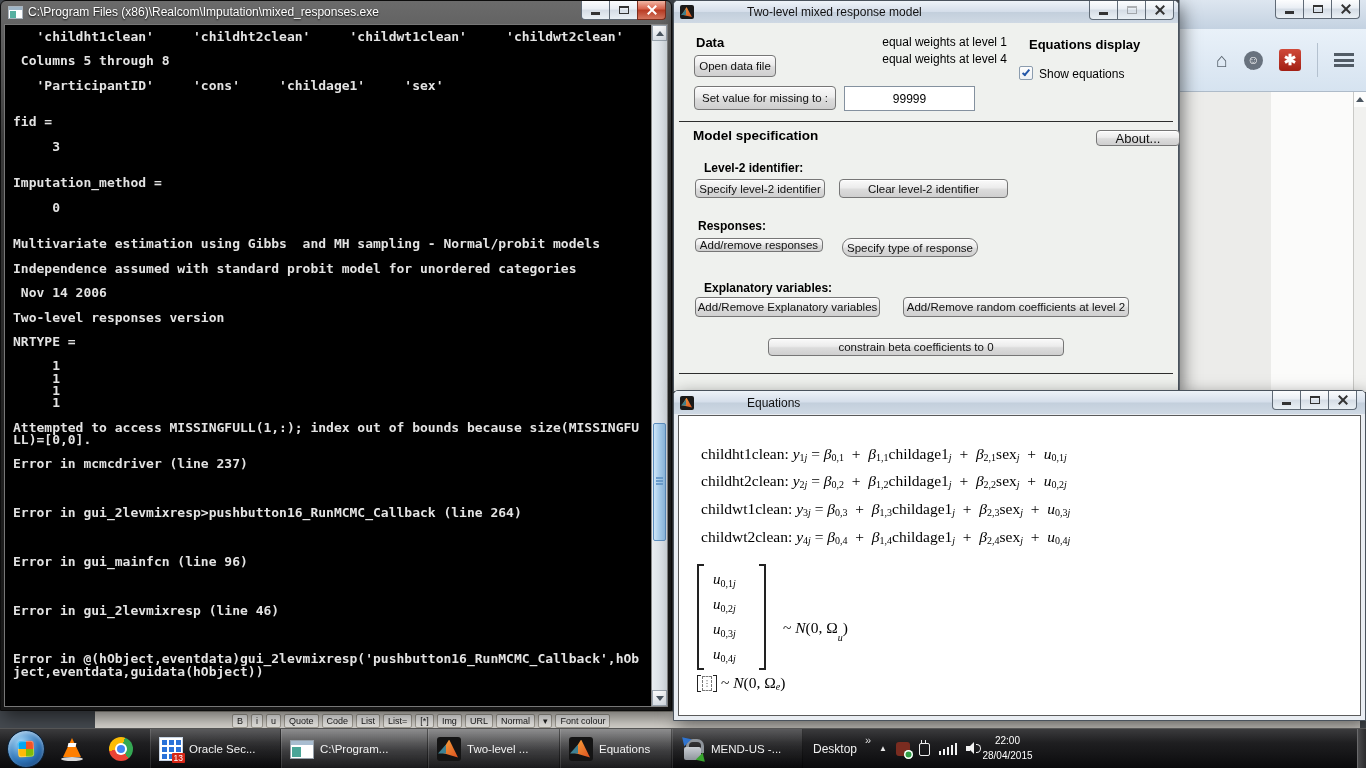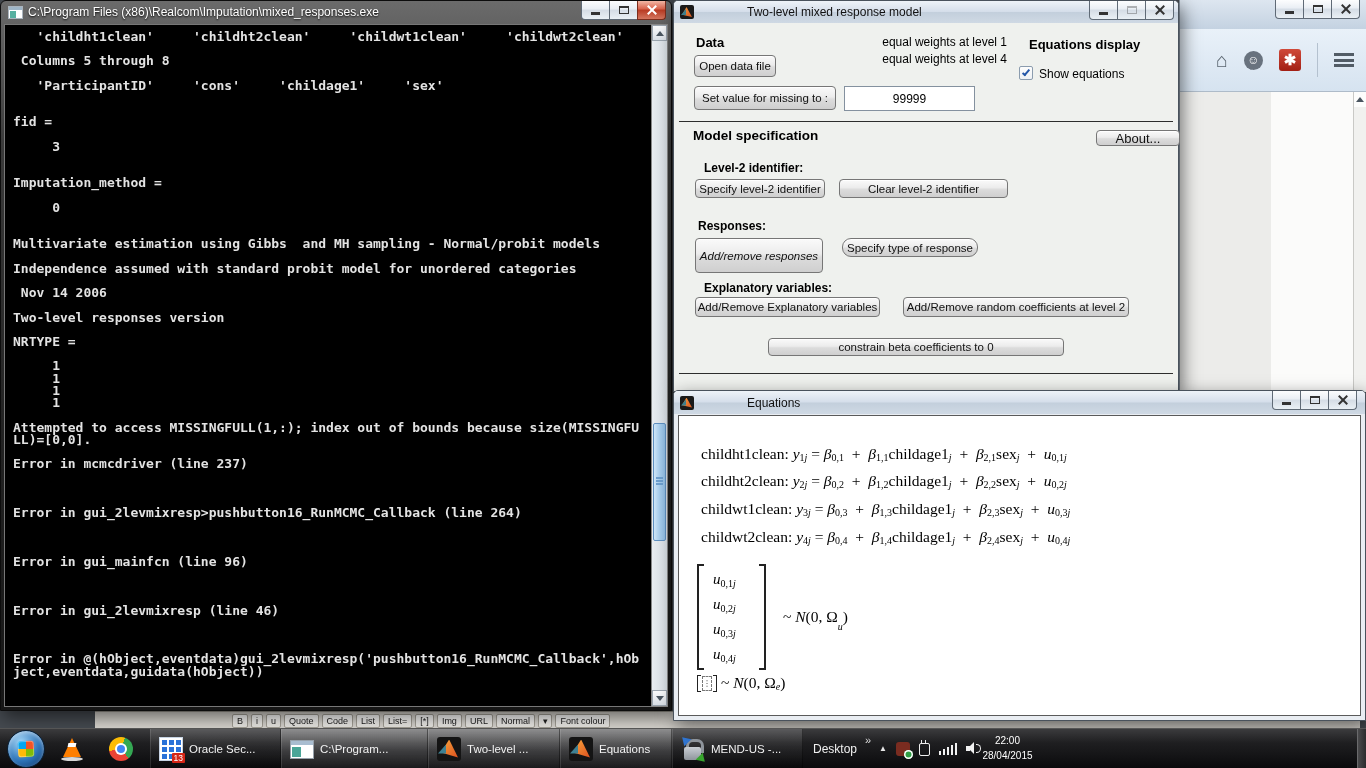--- a/index.html
+++ b/index.html
@@ -87,21 +87,21 @@
   #eq-rows { position:absolute; left:22px; top:24px; font-family:"Liberation Serif", serif; font-size:15.5px; color:#000; }
   .eq-row { height:27.6px; display:flex; align-items:center; white-space:pre; }
   #eq-rows sub, #eq-matrix sub, #eq-eline sub { font-size:10px; line-height:0; position:relative; top:4px; }
   .brk { position:absolute; width:7px; }
   .brk.l { border-left:2px solid #222; border-top:2px solid #222; border-bottom:2px solid #222; }
   .brk.r { border-right:2px solid #222; border-top:2px solid #222; border-bottom:2px solid #222; }
   #eq-matrix { position:absolute; left:18px; top:148px; height:106px; width:200px;
     font-family:"Liberation Serif", serif; font-size:15px; }
   #u-entries { position:absolute; left:16px; top:3px; }
   #u-entries .u-row { height:25px; display:flex; align-items:center; }
-  #u-dist { position:absolute; left:86px; top:44px; font-size:15.5px; white-space:pre; }
+  #u-dist { position:absolute; left:86px; top:55px; font-size:15.5px; white-space:pre; }
   #eq-eline { position:absolute; left:18px; top:258px; font-family:"Liberation Serif", serif;
     font-size:15.5px; display:flex; align-items:center; white-space:pre; }
   .mini-brk { width:4px; height:17px; }
   .mini-brk.l { border-left:1.5px solid #222; border-top:1.5px solid #222; border-bottom:1.5px solid #222; }
   .mini-brk.r { border-right:1.5px solid #222; border-top:1.5px solid #222; border-bottom:1.5px solid #222; }
   .dash-box { width:10px; height:15px; border:1px dashed #777; font-size:8px; line-height:13px;
     text-align:center; color:#333; margin:0 1px; }
 
   
   #ff-frag { position:absolute; left:1179px; top:0; width:187px; height:392px; z-index:2;
@@ -379,21 +379,21 @@
     <div class="plain-label" style="left:362px; top:43px;">Show equations</div>
     <button class="mbtn" style="left:17px; top:62px; width:142px; height:24px;">Set value for missing to :</button>
     <input id="missing-input" style="top: 62px;" value="99999">
     <div class="sep" style="top:97px;"></div>
     <div class="sec-label" style="left:16px; top:104px; font-size:13.5px;">Model specification</div>
     <button class="mbtn" style="left:403px; top:106px; width:84px; height:16px; font-size:13px;margin-left:16px;">About...</button>
     <div class="small-label" style="left:27px; top:137px;">Level-2 identifier:</div>
     <button class="mbtn" style="left:18px; top:155px; width:130px; height:19px;">Specify level-2 identifier</button>
     <button class="mbtn" style="left:162px; top:155px; width:169px; height:19px;">Clear level-2 identifier</button>
     <div class="small-label" style="left:21px; top:195px;">Responses:</div>
-    <button class="mbtn" style="left:18px; top:214px; width:128px; height:35px;font-style:italic;">Add/remove responses</button>
+    <button class="mbtn" style="left:18px; top:214px; width:128px; height:14px;">Add/remove responses</button>
     <button class="mbtn" style="left:165px; top:214px; width:136px; height:19px;border-radius:9px;">Specify type of response</button>
     <div class="small-label" style="left:27px; top:257px;">Explanatory variables:</div>
     <button class="mbtn" style="left:18px; top:273px; width:185px; height:20px;">Add/Remove Explanatory variables</button>
     <button class="mbtn" style="left:226px; top:273px; width:226px; height:20px;">Add/Remove random coefficients at level 2</button>
     <button class="mbtn" style="left:91px; top:314px; width:296px; height:18px;">constrain beta coefficients to 0</button>
     <div class="sep" style="top:349px;"></div>
   </div>
 </div>
 
 <div id="eq-win" class="aero-win">

